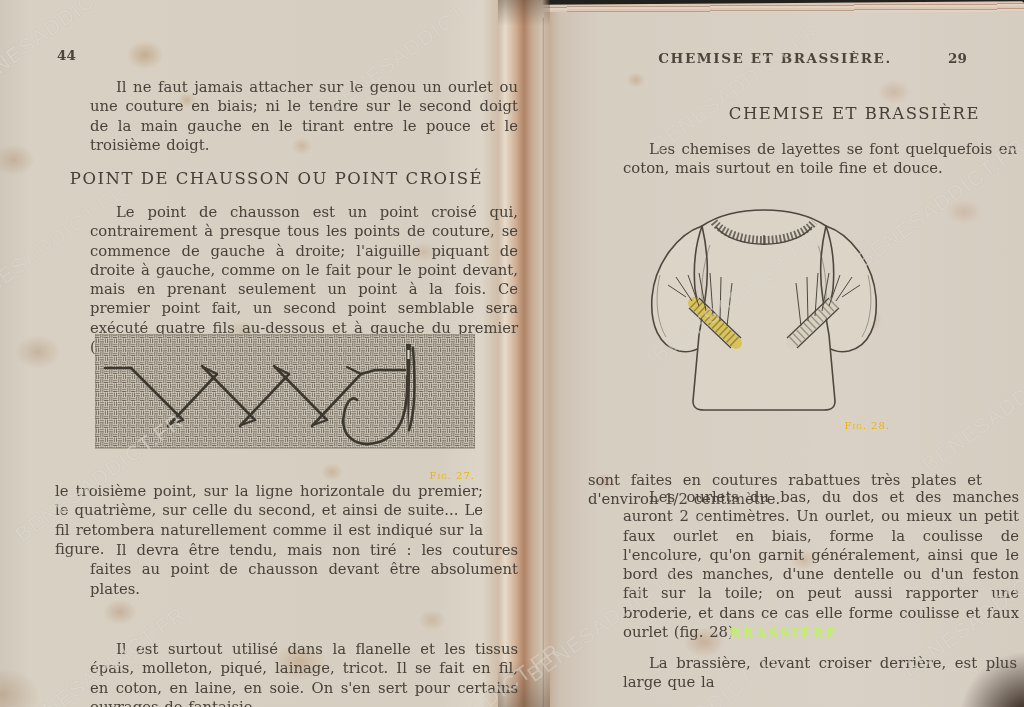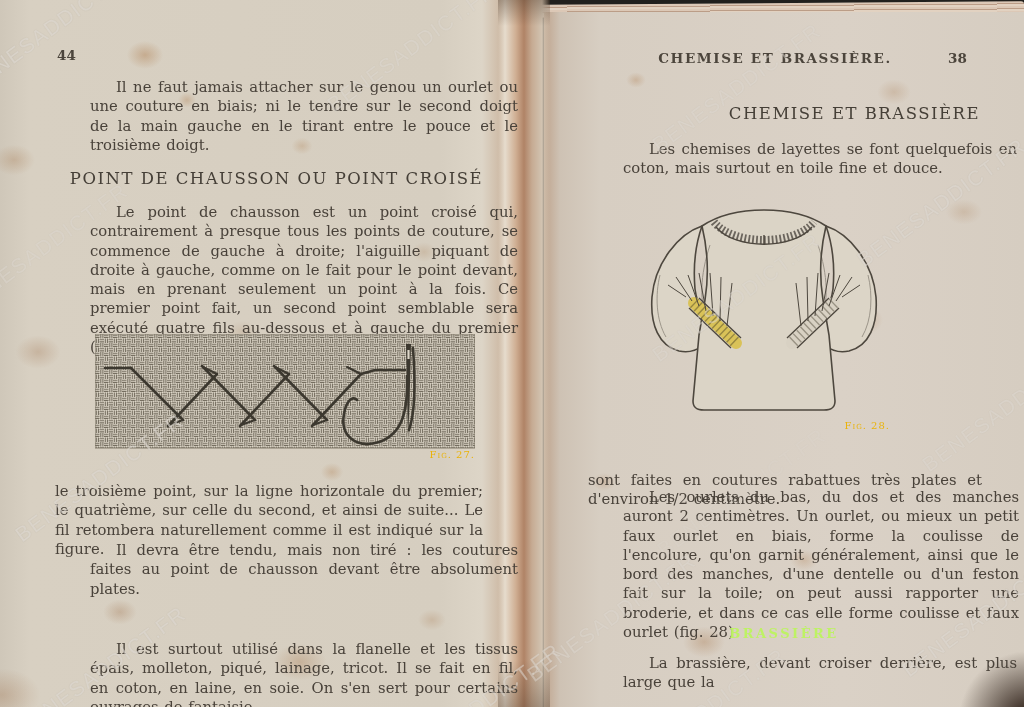--- a/index.html
+++ b/index.html
@@ -123,28 +123,28 @@
         <path d="M88,86 L74,91 M160,86 L146,91 M232,86 L218,91"></path>
         <path d="M122,40 L108,33 M194,40 L180,33 M266,40 L252,33"></path>
       </g>
       <path d="M266,40 L280,36 H310"></path>
       <path d="M318,14 C321,55 319,82 314,96"></path>
       <path d="M312,42 C313,76 308,100 284,108 C260,115 245,101 249,80 C251,68 257,61 262,66"></path>
     </g>
     <polygon points="311,10 316,10 314.5,70 313,102" fill="#3c382f"></polygon>
     <rect x="312.4" y="16" width="2.2" height="9" fill="#ddd6c8"></rect>
   </svg>
-  <div class="txt figcap" style="left:95px;top:449px;width:380px;">Fig. 27.</div>
+  <div class="txt figcap" style="left:95px;top:470px;width:380px;">Fig. 27.</div>
 
   <div class="txt body-txt indent" style="left:55px;top:540px;width:428px;">Il devra être tendu, mais non tiré : les coutures faites au point de chausson devant être absolument plates.</div>
   <div class="txt body-txt" style="left:55px;top:481px;width:428px;">le troisième point, sur la ligne horizontale du premier; le quatrième, sur celle du second, et ainsi de suite... Le fil retombera naturellement comme il est indiqué sur la figure.</div>
   <div class="txt body-txt indent" style="left:55px;top:639px;width:428px;">Il est surtout utilisé dans la flanelle et les tissus épais, molleton, piqué, lainage, tricot. Il se fait en fil, en coton, en laine, en soie. On s'en sert pour certains ouvrages de fantaisie.</div>
 
   <div class="txt runhead" style="left:645px;top:50px;width:260px;">CHEMISE ET BRASSIÈRE.</div>
-  <div class="txt pagenum" style="left:948px;top:50px;">38</div>
+  <div class="txt pagenum" style="left:948px;top:50px;">29</div>
 
   <div class="txt sectitle" style="left:588px;top:104px;width:392px;">CHEMISE ET BRASSIÈRE</div>
 
   <div class="txt body-txt indent" style="left:588px;top:139px;width:394px;">Les chemises de layettes se font quelquefois en coton, mais surtout en toile fine et douce.</div>
 
   <svg class="fig" style="left:638px;top:205px;" width="252" height="212" viewBox="0 0 252 212">
     <g>
 
       <path d="M64,21 C40,29 17,58 14,92 C12,120 21,141 41,146 C59,150 73,137 77,119 C65,111 59,99 57,84 C55,61 58,38 64,21 Z" fill="#dcd5c7" stroke="#4d473e" stroke-width="1.6"></path>
 

